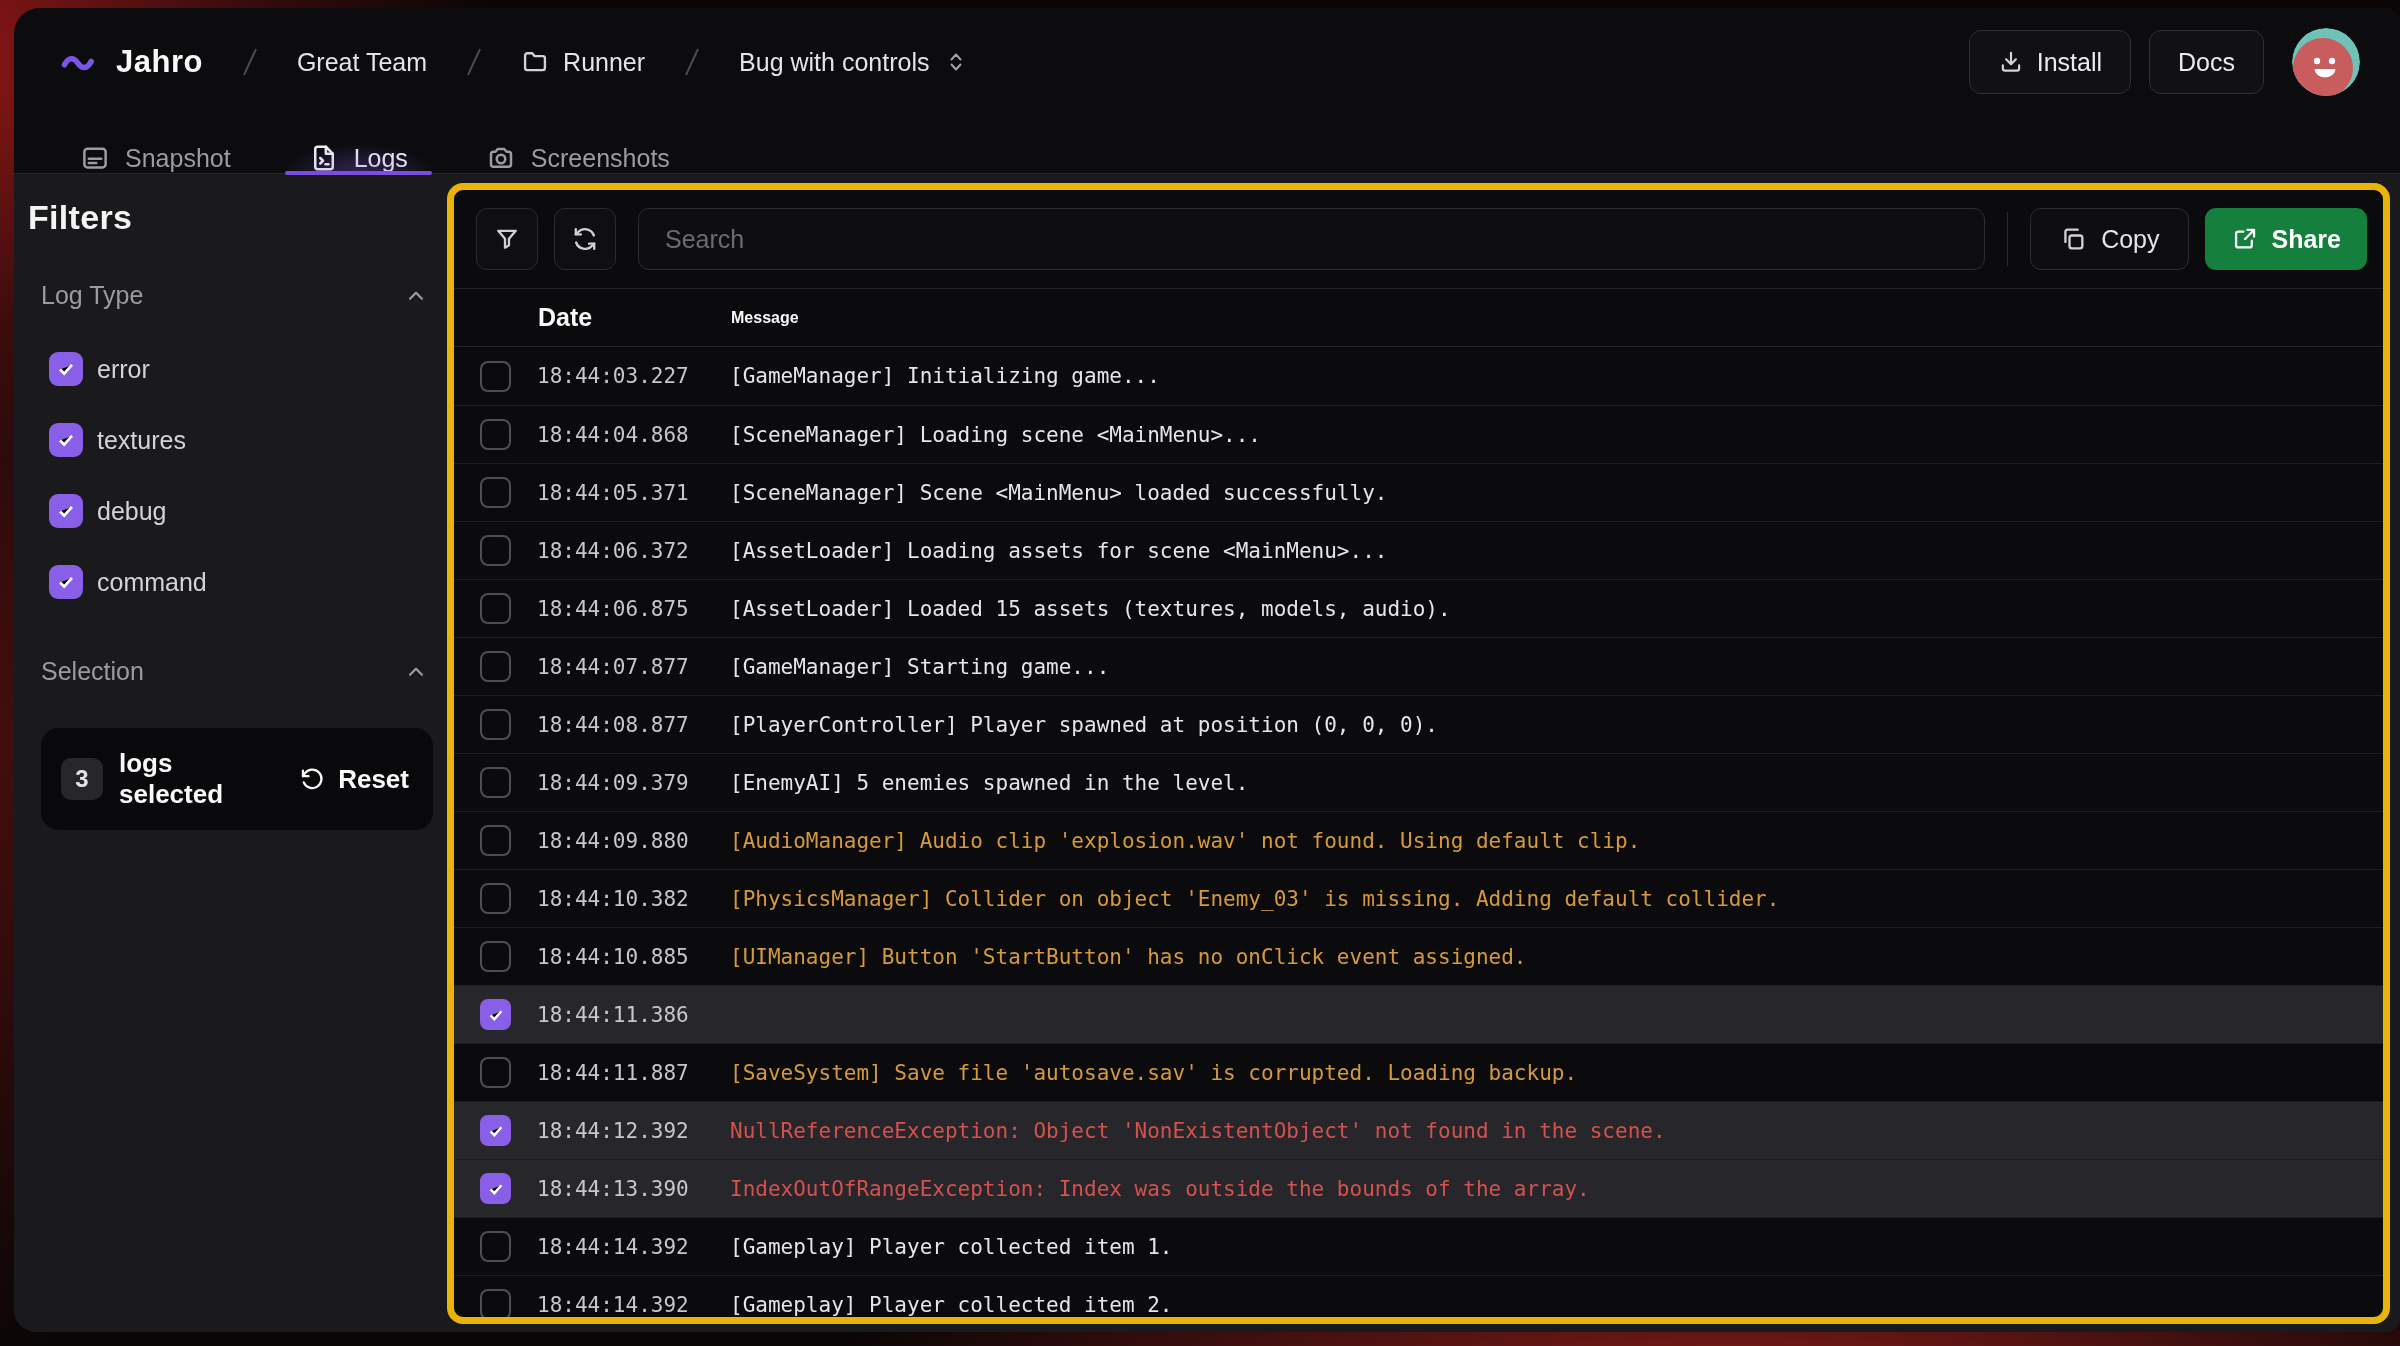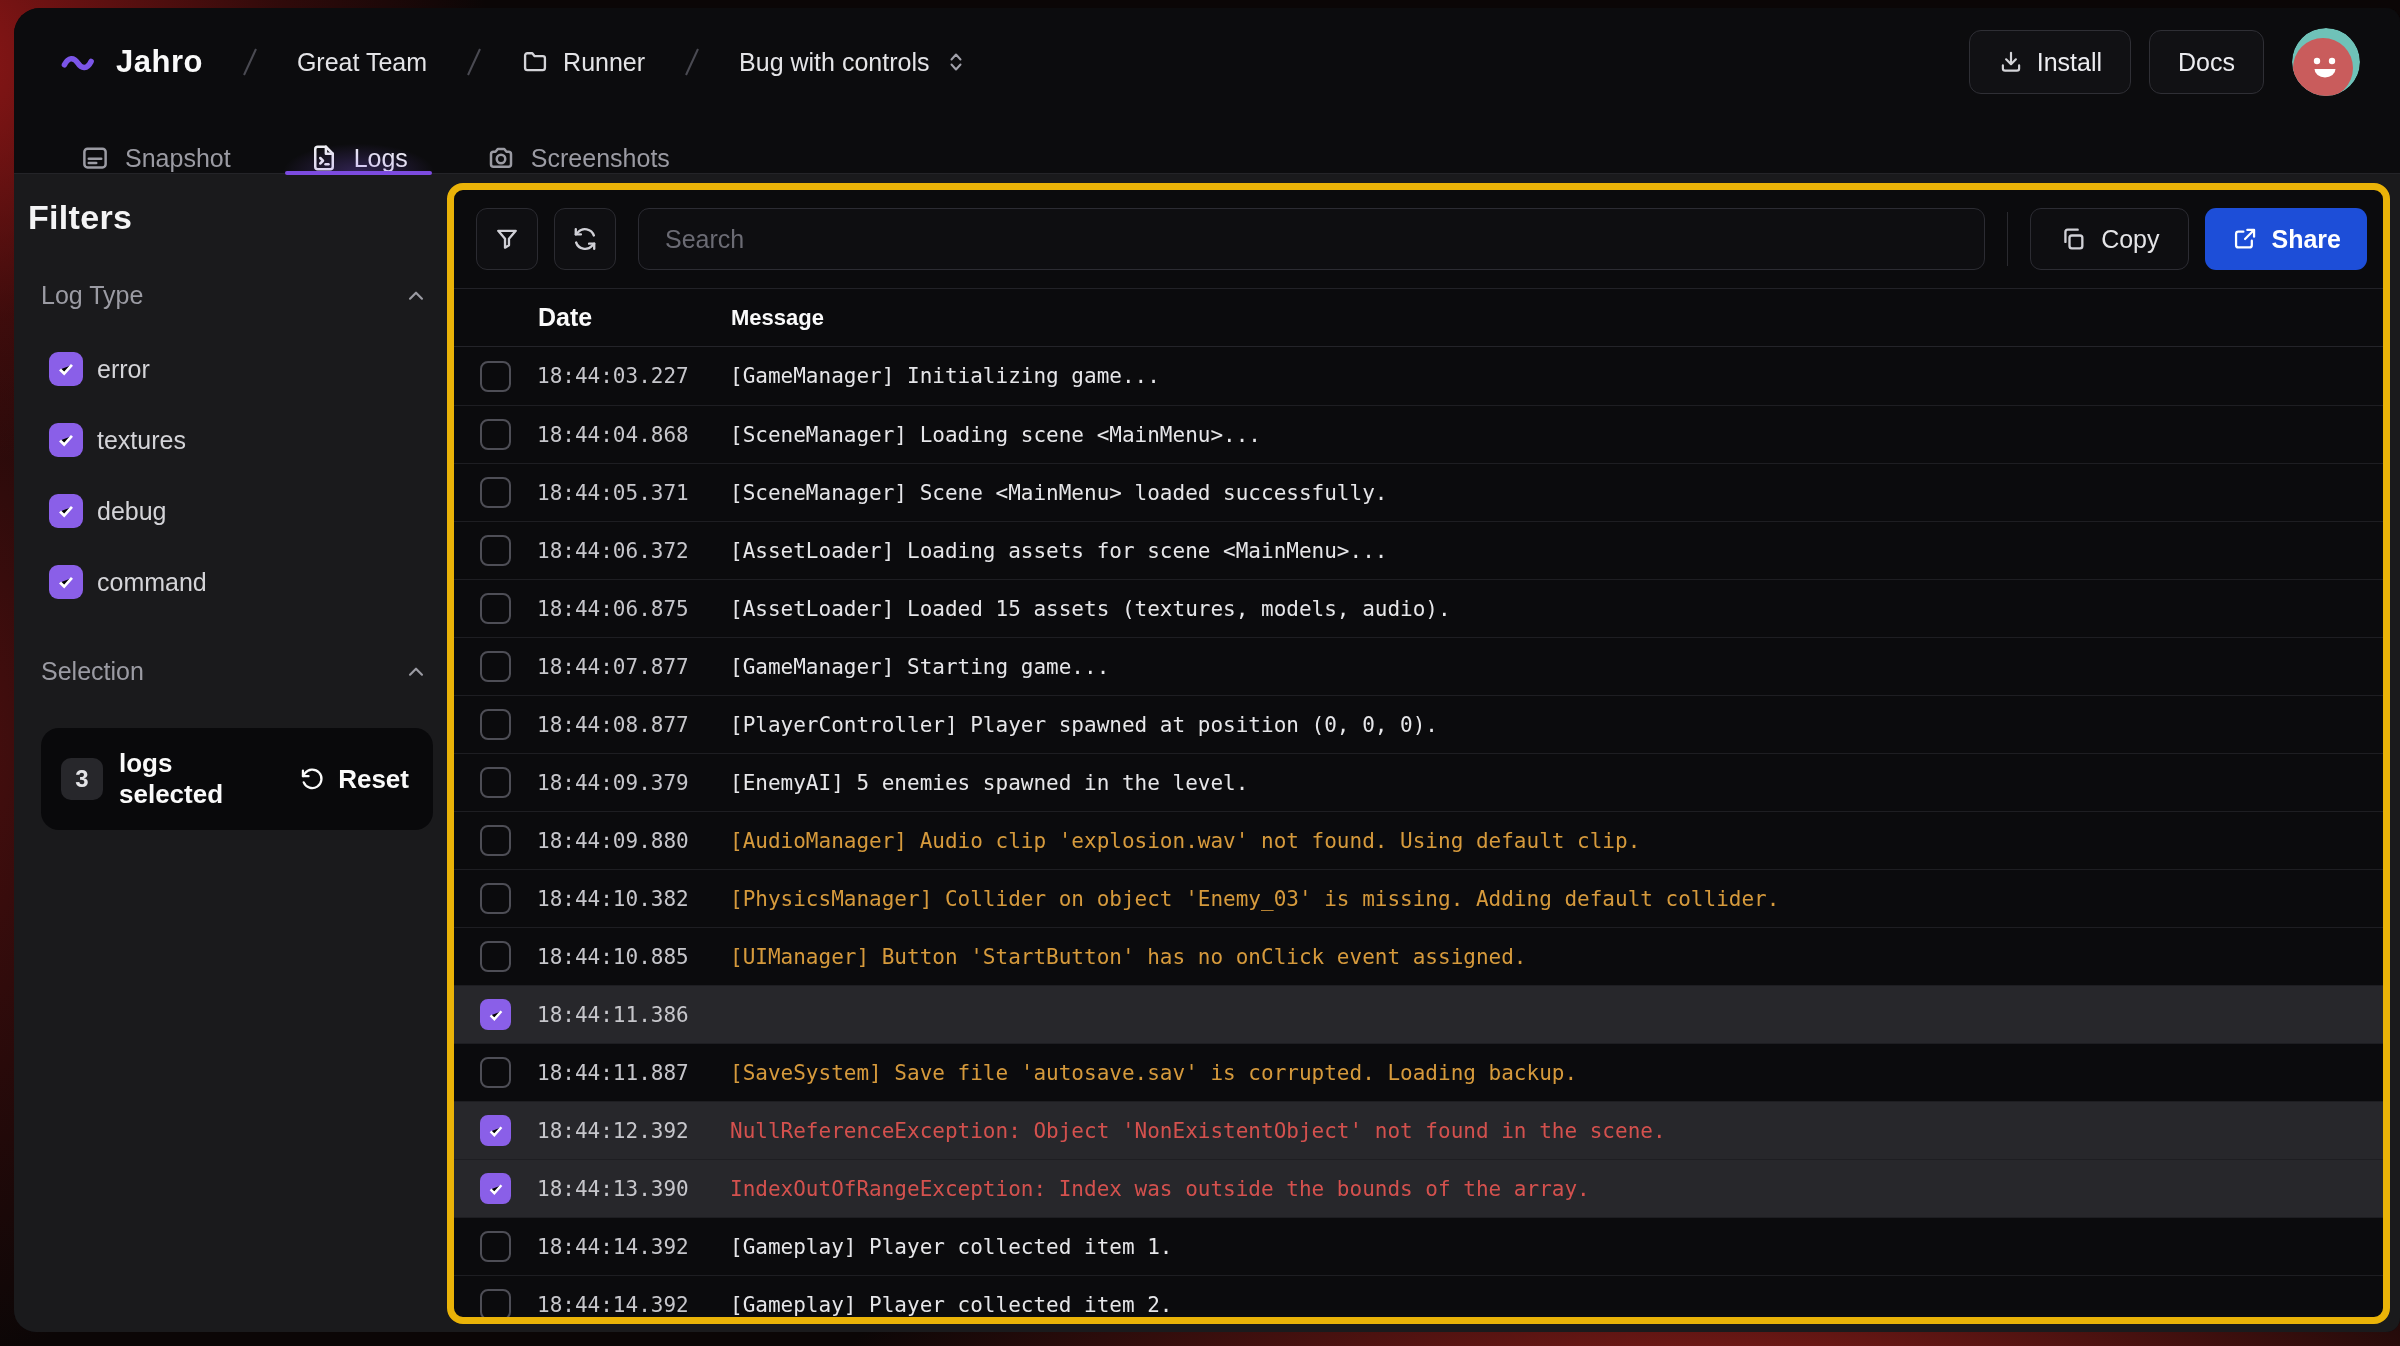--- a/index.html
+++ b/index.html
@@ -129,30 +129,30 @@
   .search::placeholder{ color:#6b6b74; }
   .vdiv{ width:1px; height:54px; background:#2a2a2f; margin:0 6px; flex:0 0 auto; }
   .copy-btn{
     display:flex; align-items:center; gap:14px; height:62px; padding:0 28px;
     background:#0e0e11; border:1px solid #2c2c33; border-radius:11px; cursor:pointer;
     color:#e4e4e7; font-family:inherit; font-size:25px; font-weight:500;
   }
   .copy-btn .ic{ width:28px; height:28px; color:#d0d0d6; }
   .share-btn{
     display:flex; align-items:center; gap:14px; height:62px; padding:0 26px;
-    background:#1d4ed8; border:none; border-radius:11px; cursor:pointer;
+    background:#15803d; border:none; border-radius:11px; cursor:pointer;
     color:#ffffff; font-family:inherit; font-size:25px; font-weight:600;
   }
   .share-btn .ic{ width:27px; height:27px; color:#fff; }
   .thead{
     flex:0 0 58px; display:flex; align-items:center; padding-left:84px;
     border-bottom:1px solid #242429;
   }
   .thead .h-date{ width:193px; font-size:25px; font-weight:600; color:#fafafa; }
-  .thead .h-msg{ font-size:22px; font-weight:600; color:#fafafa; }
+  .thead .h-msg{ font-size:16px; font-weight:600; color:#fafafa; }
   .rows{ flex:1; overflow:hidden; }
   .lrow{
     height:58px; display:flex; align-items:center; padding-left:26px; cursor:pointer;
   }
   .lrow + .lrow{ border-top:1px solid #1e1e22; }
   .lrow.selected{ background:#27272b; }
   .lrow .cbx{ width:31px; height:31px; border-radius:8px; border-width:2px; }
   .lrow .cbx svg{ width:20px; height:20px; }
   .mono{ font-family:"DejaVu Sans Mono", monospace; }
   .lrow .time{ width:168px; margin-left:26px; flex:0 0 auto; font-size:21px; color:#c6c6cb; }

